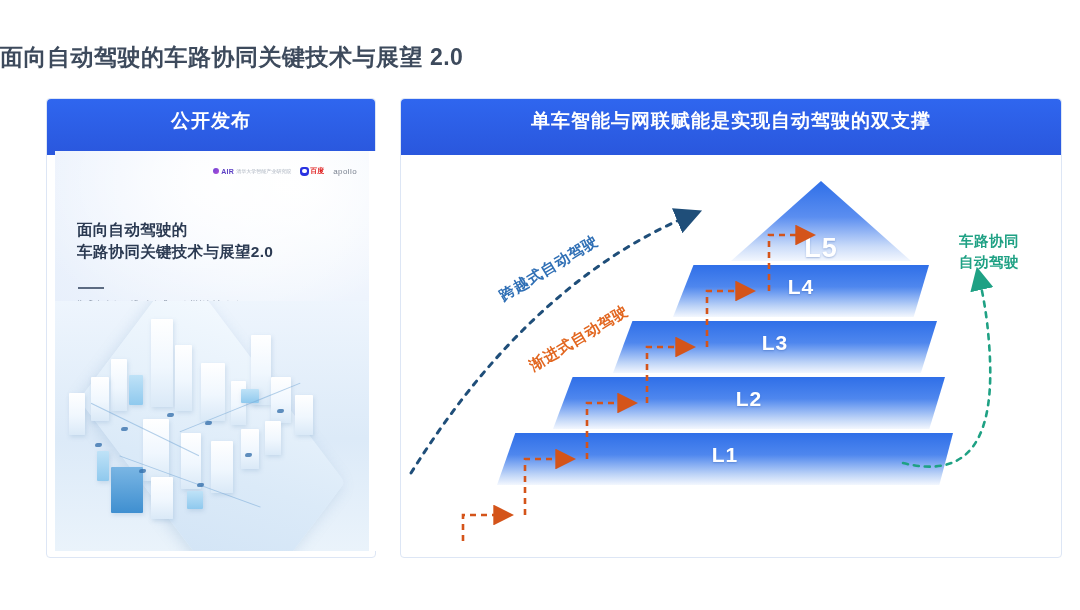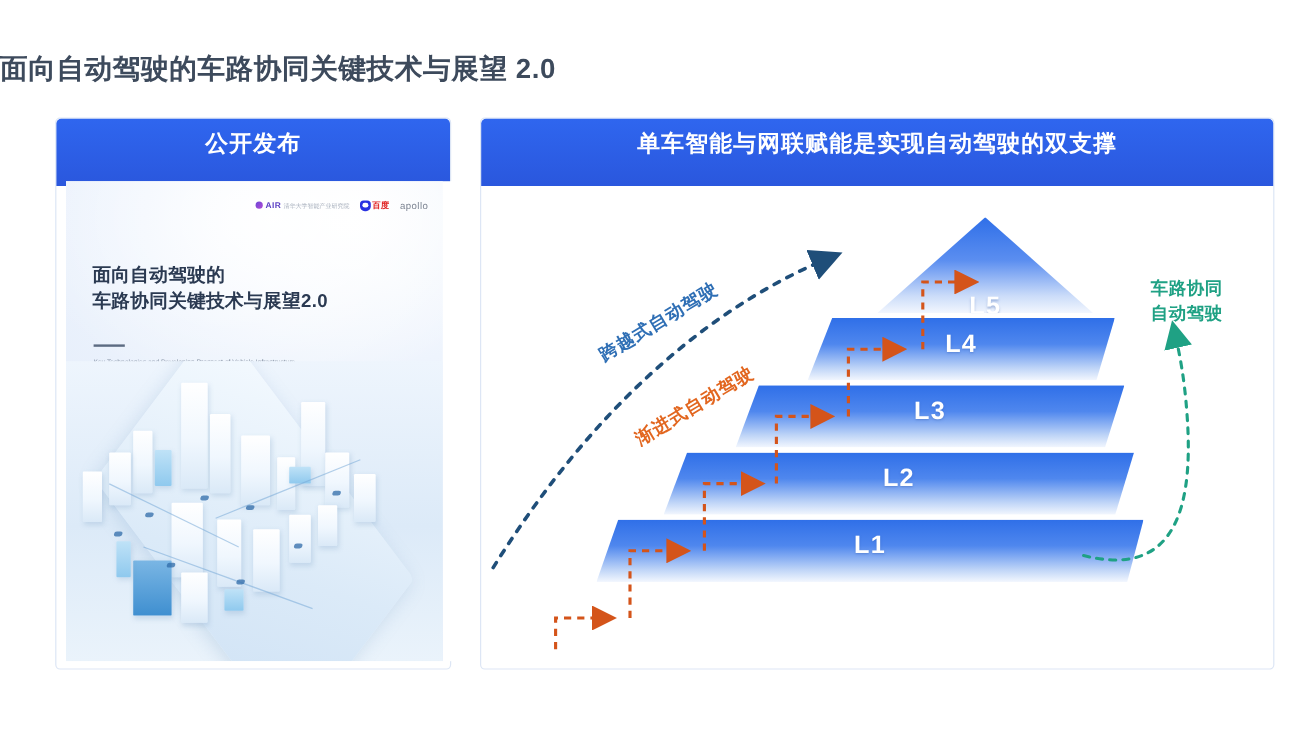--- a/index.html
+++ b/index.html
@@ -123,22 +123,22 @@
   .tier span{
     position:relative;top:-4px;
     font-size:21px;letter-spacing:1px;
     text-shadow:0 1px 2px rgba(40,80,160,.35);
   }
   .apex{
     position:absolute;
     color:#fff;font-weight:bold;
   }
   .apex span{
-    position:absolute;left:50%;top:63px;transform:translateX(-50%);
-    font-size:21px;letter-spacing:1px;
+    position:absolute;left:50%;top:52px;transform:translateX(-50%);
+    font-size:27px;letter-spacing:1px;
     text-shadow:0 1px 2px rgba(40,80,160,.35);
     text-align:right;
   }
   .rot-label{
     position:absolute;font-weight:bold;font-size:15px;
     white-space:nowrap;letter-spacing:1px;
   }
   .green-label{
     position:absolute;color:#1fa184;font-weight:bold;font-size:14.5px;
     line-height:1.45;letter-spacing:.5px;

